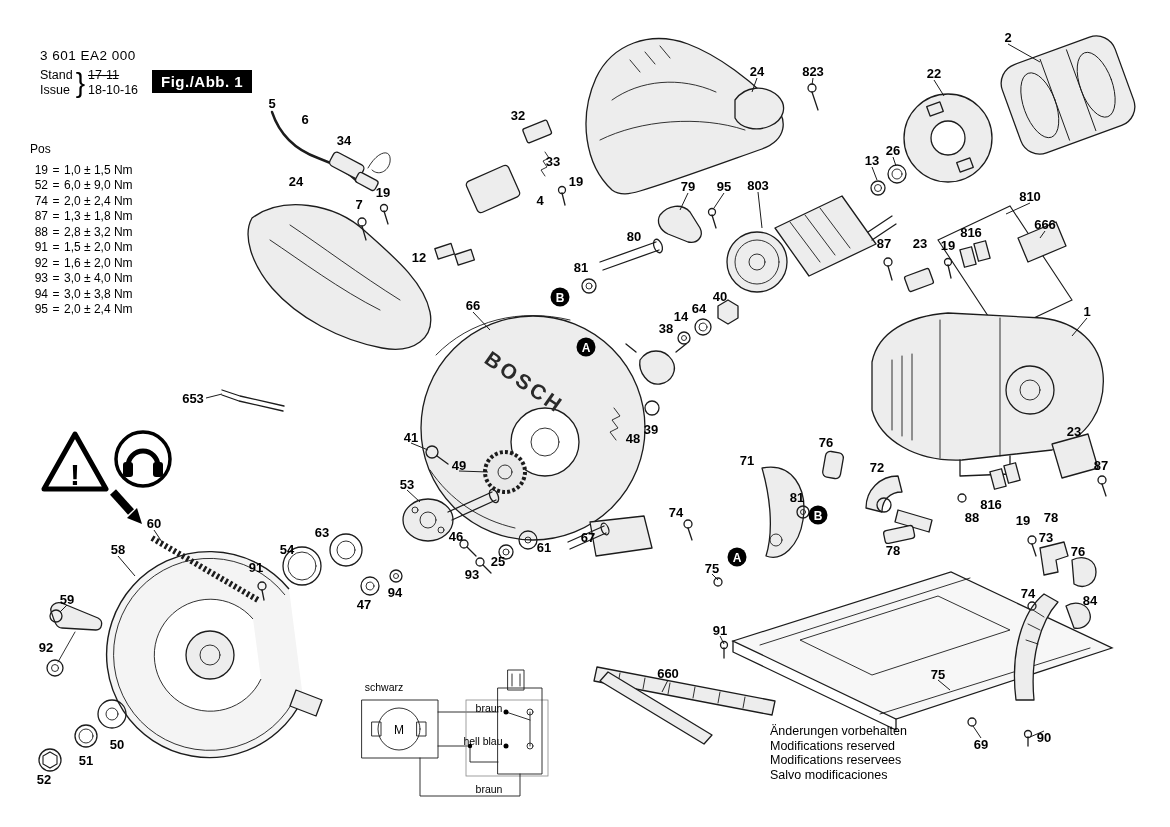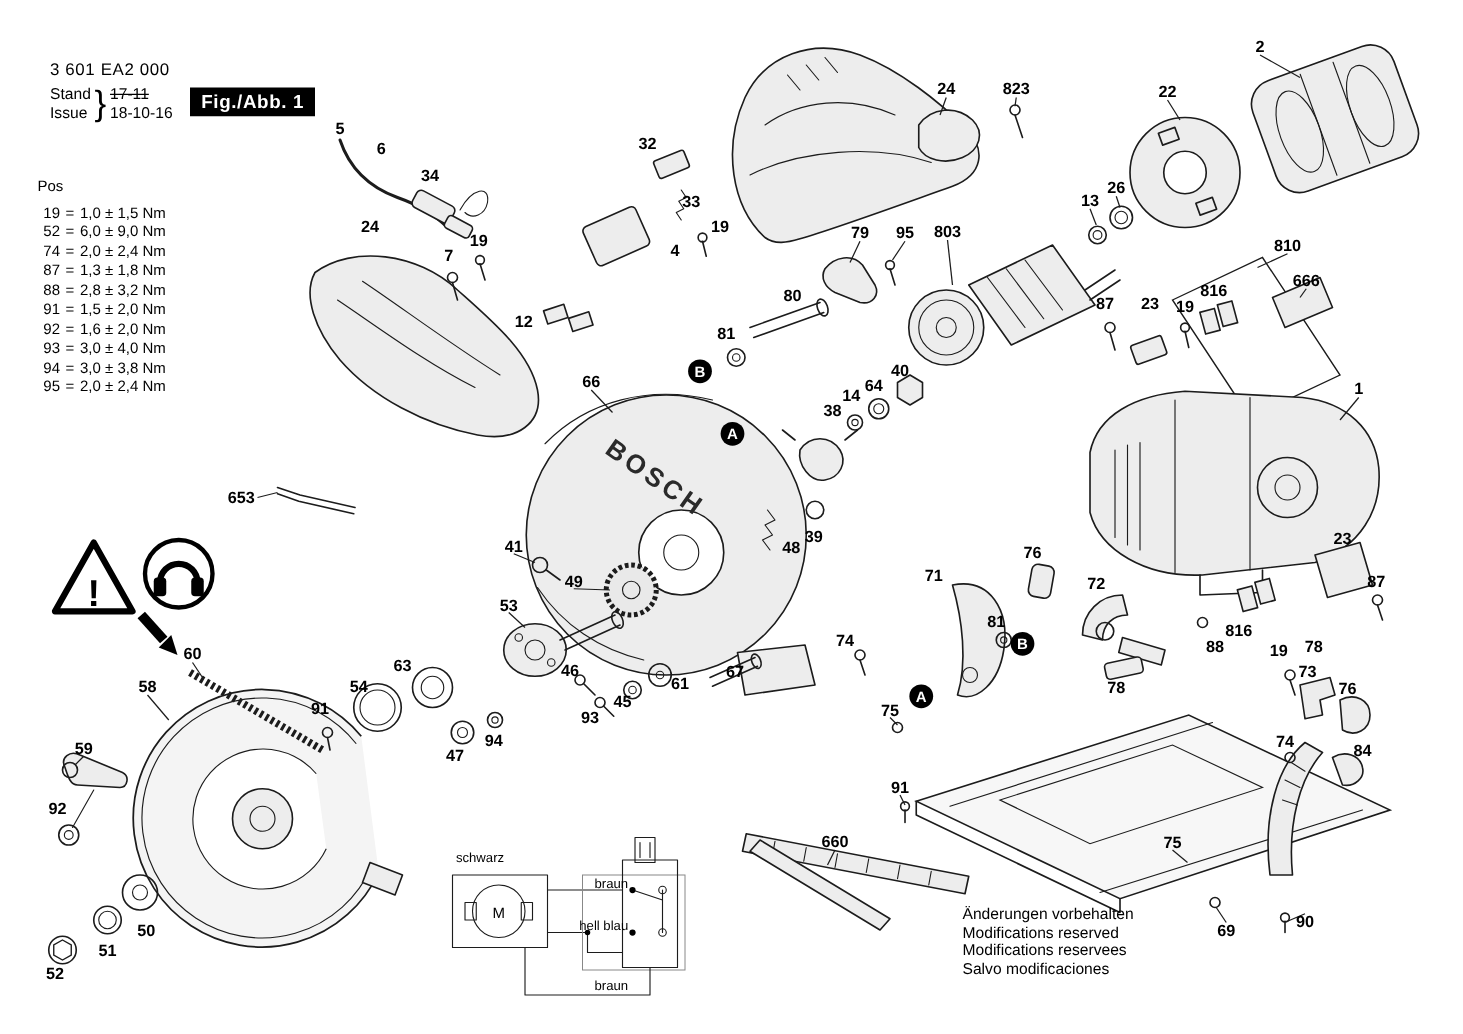--- a/index.html
+++ b/index.html
@@ -450,21 +450,21 @@
     <div class="part-label" style="left: 720px; top: 296px;">40</div>
     <div class="part-label" style="left: 1087px; top: 311px;">1</div>
     <div class="part-label" style="left: 193px; top: 398px;">653</div>
     <div class="part-label" style="left: 411px; top: 437px;">41</div>
     <div class="part-label" style="left: 459px; top: 465px;">49</div>
     <div class="part-label" style="left: 407px; top: 484px;">53</div>
     <div class="part-label" style="left: 322px; top: 532px;">63</div>
     <div class="part-label" style="left: 287px; top: 549px;">54</div>
     <div class="part-label" style="left: 456px; top: 536px;">46</div>
     <div class="part-label" style="left: 472px; top: 574px;">93</div>
-    <div class="part-label" style="left: 498px; top: 561px;">45</div>
+    <div class="part-label" style="left: 498px; top: 561px;">25</div>
     <div class="part-label" style="left: 521px; top: 547px; margin-left: 23px;">61</div>
     <div class="part-label" style="left: 588px; top: 537px;">67</div>
     <div class="part-label" style="left: 633px; top: 438px;">48</div>
     <div class="part-label" style="left: 651px; top: 429px;">39</div>
     <div class="part-label" style="left: 747px; top: 460px;">71</div>
     <div class="part-label" style="left: 826px; top: 442px;">76</div>
     <div class="part-label" style="left: 676px; top: 512px;">74</div>
     <div class="part-label" style="left: 797px; top: 497px;">81</div>
     <div class="part-label" style="left: 877px; top: 467px;">72</div>
     <div class="part-label" style="left: 712px; top: 568px;">75</div>

